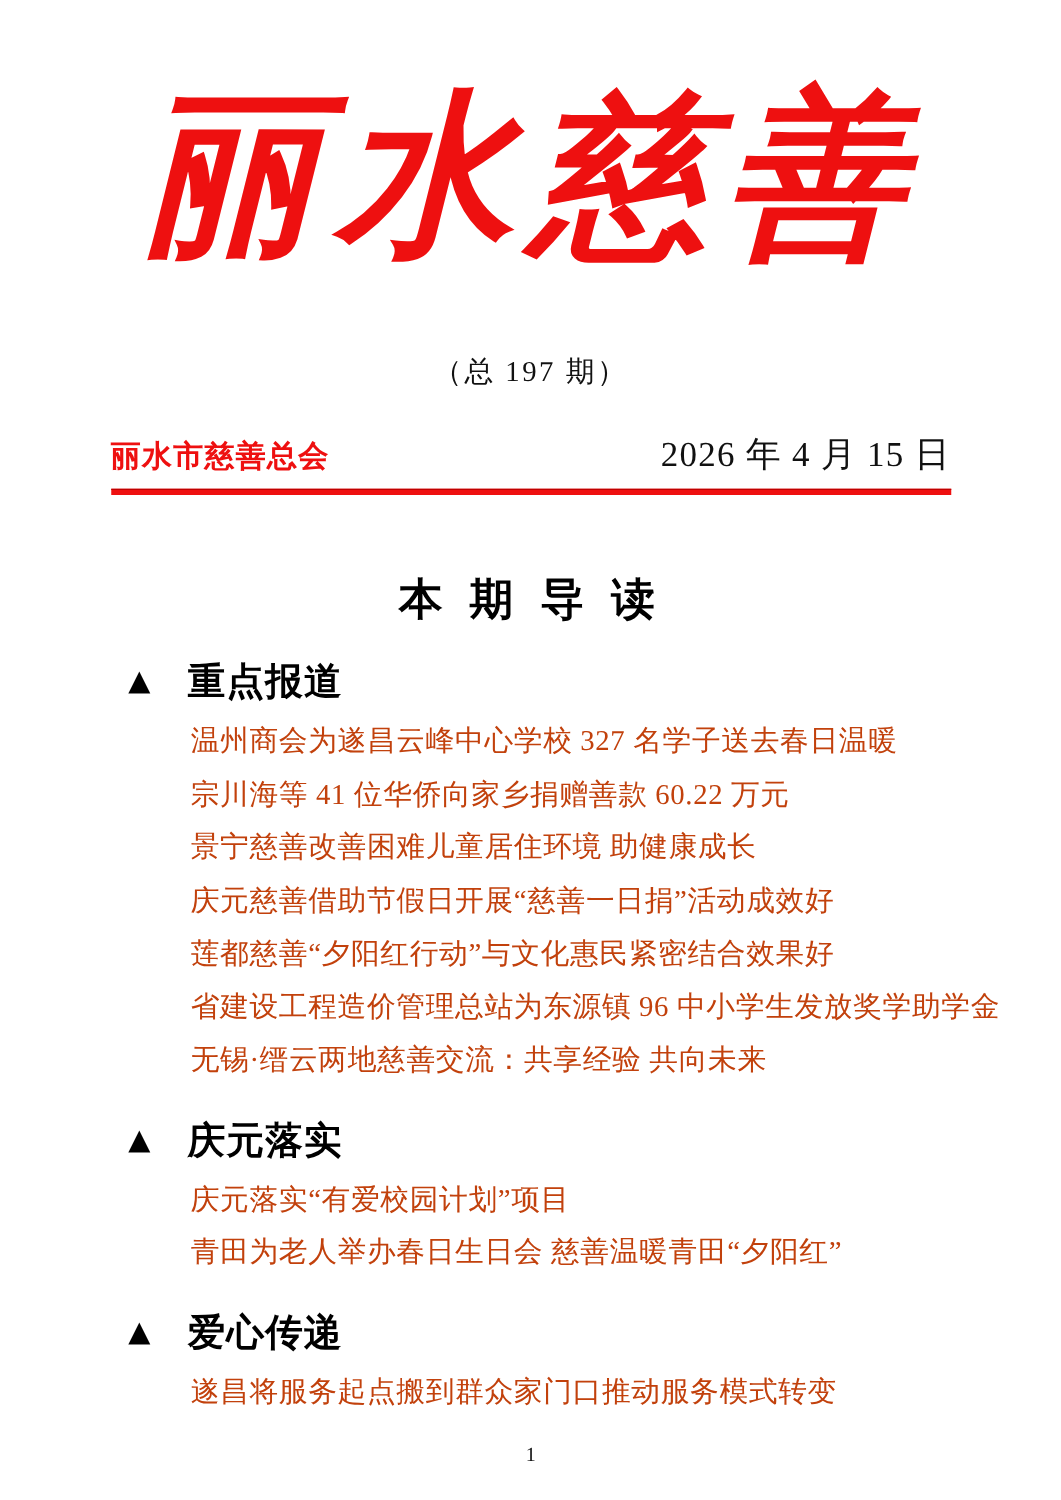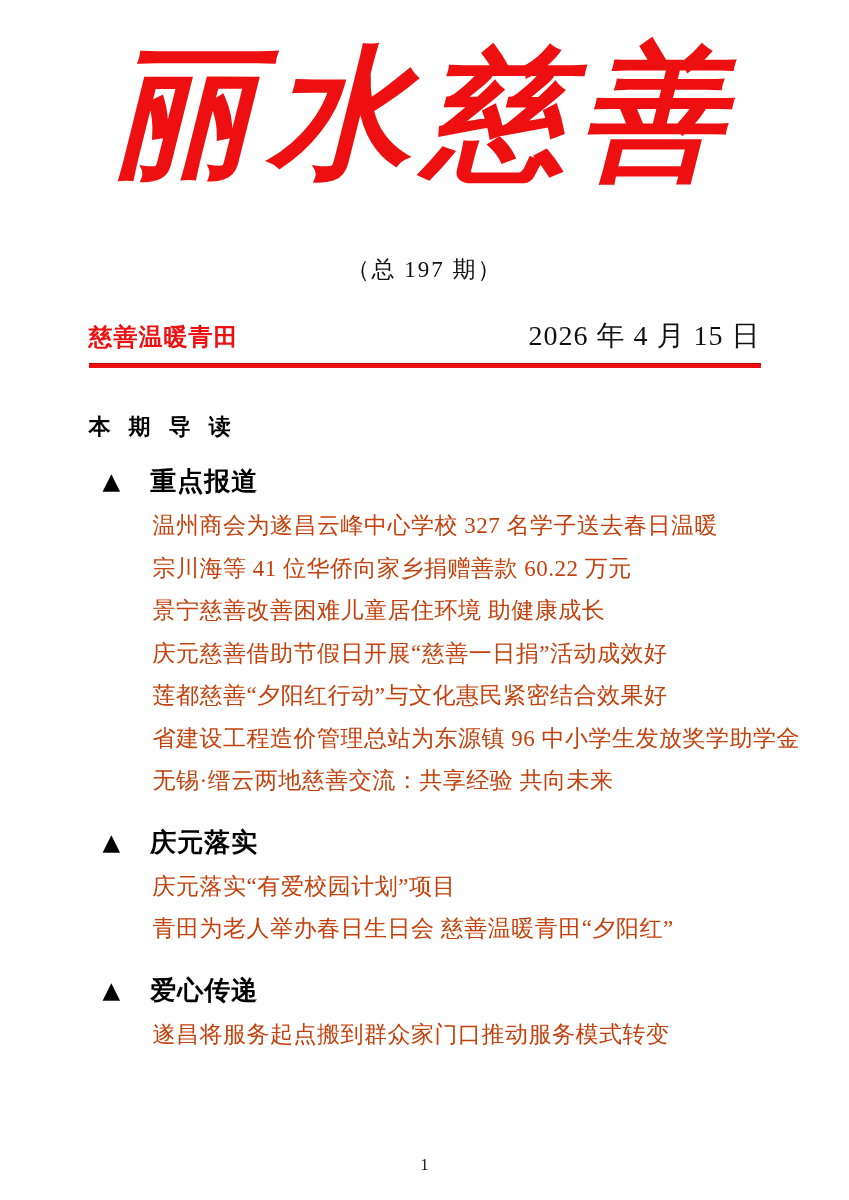--- a/index.html
+++ b/index.html
@@ -9,21 +9,21 @@
     width:849px; height:1200px;
     margin:0 auto;
     font-family:"Liberation Serif","DejaVu Serif",serif;
     color:#1a1a1a;
     position:relative;
     overflow:hidden;
   }
   .page {
     position:relative;
     width:849px; height:1200px;
-    padding-top:24px;
+    padding-top:52px;
   }
   .content {
     width:672px;
     margin:0 auto;
   }
 
   
   .masthead {
     text-align:center;
     font-family:"DejaVu Serif","Liberation Serif",serif;
@@ -66,24 +66,25 @@
   }
   .red-rule {
     margin-top:8px;
     height:5px;
     background:#ee1010;
     border-top:1px solid #c00000;
   }
 
   
   .guide-title {
-    margin-top:44px;
+    margin-top:60px;
+    text-align:center;
     font-family:"Liberation Sans","DejaVu Sans",sans-serif;
     font-weight:bold;
-    font-size:22px;
+    font-size:35px;
     letter-spacing:6px;
     color:#000000;
   }
 
   
   .sec-head {
     display:flex;
     align-items:center;
     gap:30px;
     padding-left:14px;
@@ -92,21 +93,21 @@
   }
   .tri {
     font-family:"DejaVu Sans",sans-serif;
     font-size:23px;
     color:#000000;
     line-height:1;
   }
   .sec-title {
     font-family:Liberation Mono, monospace;
     font-weight:bold;
-    font-size:26px;
+    font-size:30px;
     color:#000000;
     letter-spacing:1px;
   }
   ul.items { list-style:none; }
   ul.items li {
     padding-left:64px;
     font-size:23px;
     line-height:42.5px;
     color:#c2410c;
     letter-spacing:0.5px;
@@ -128,21 +129,21 @@
 
 <div class="page">
   <div class="content">
 
     <div class="masthead">丽水慈善</div>
 
 
     <div class="issue-line cumulative">（总 197 期）</div>
 
     <div class="org-row">
-      <span class="org">慈善温暖青田</span>
+      <span class="org">丽水市慈善总会</span>
       <span class="date">2026 年 4 月 15 日</span>
     </div>
 
     <div class="red-rule"></div>
 
     <h1 class="guide-title">本 期 导 读</h1>
 
     <section>
       <div class="sec-head">
         <span class="tri">▲</span>

